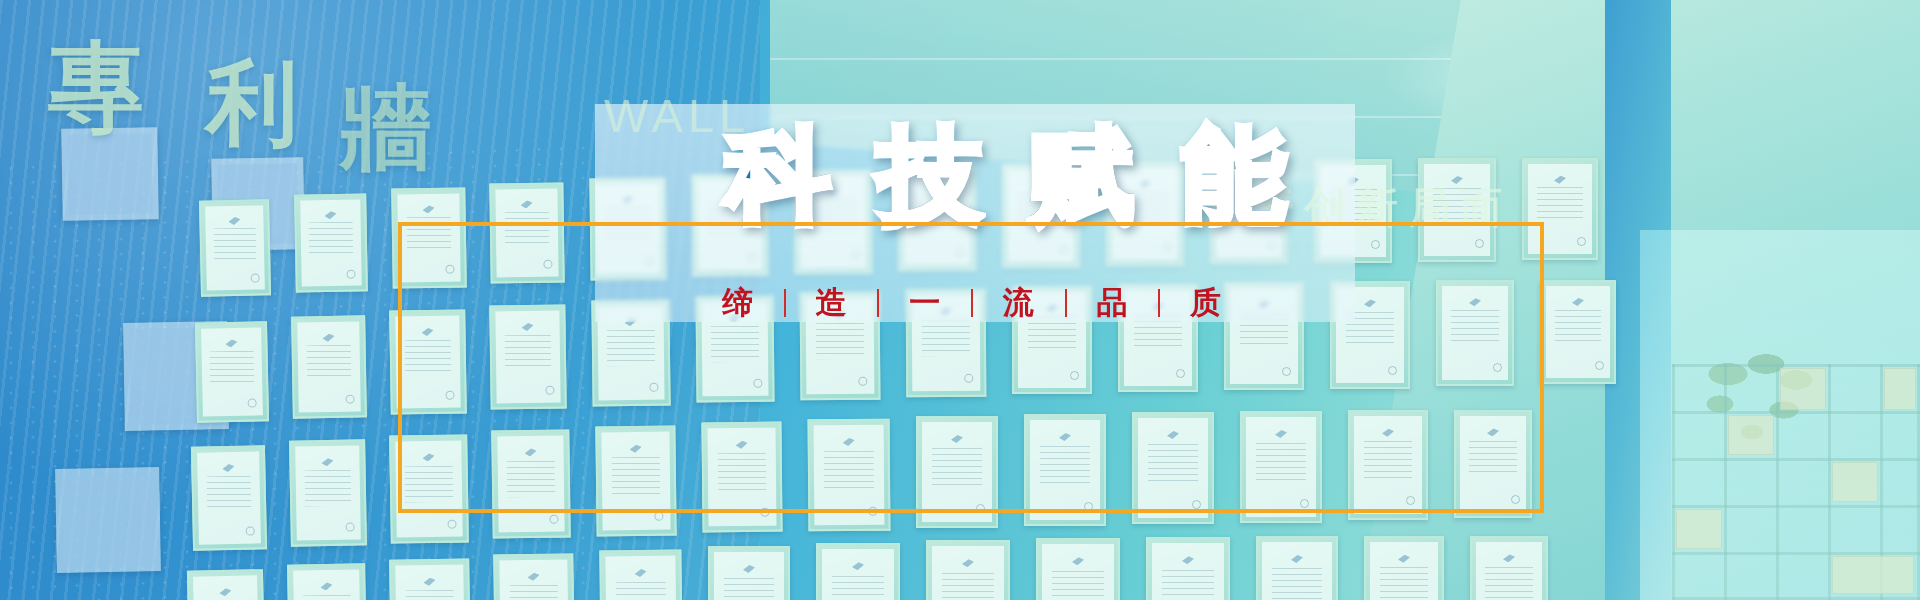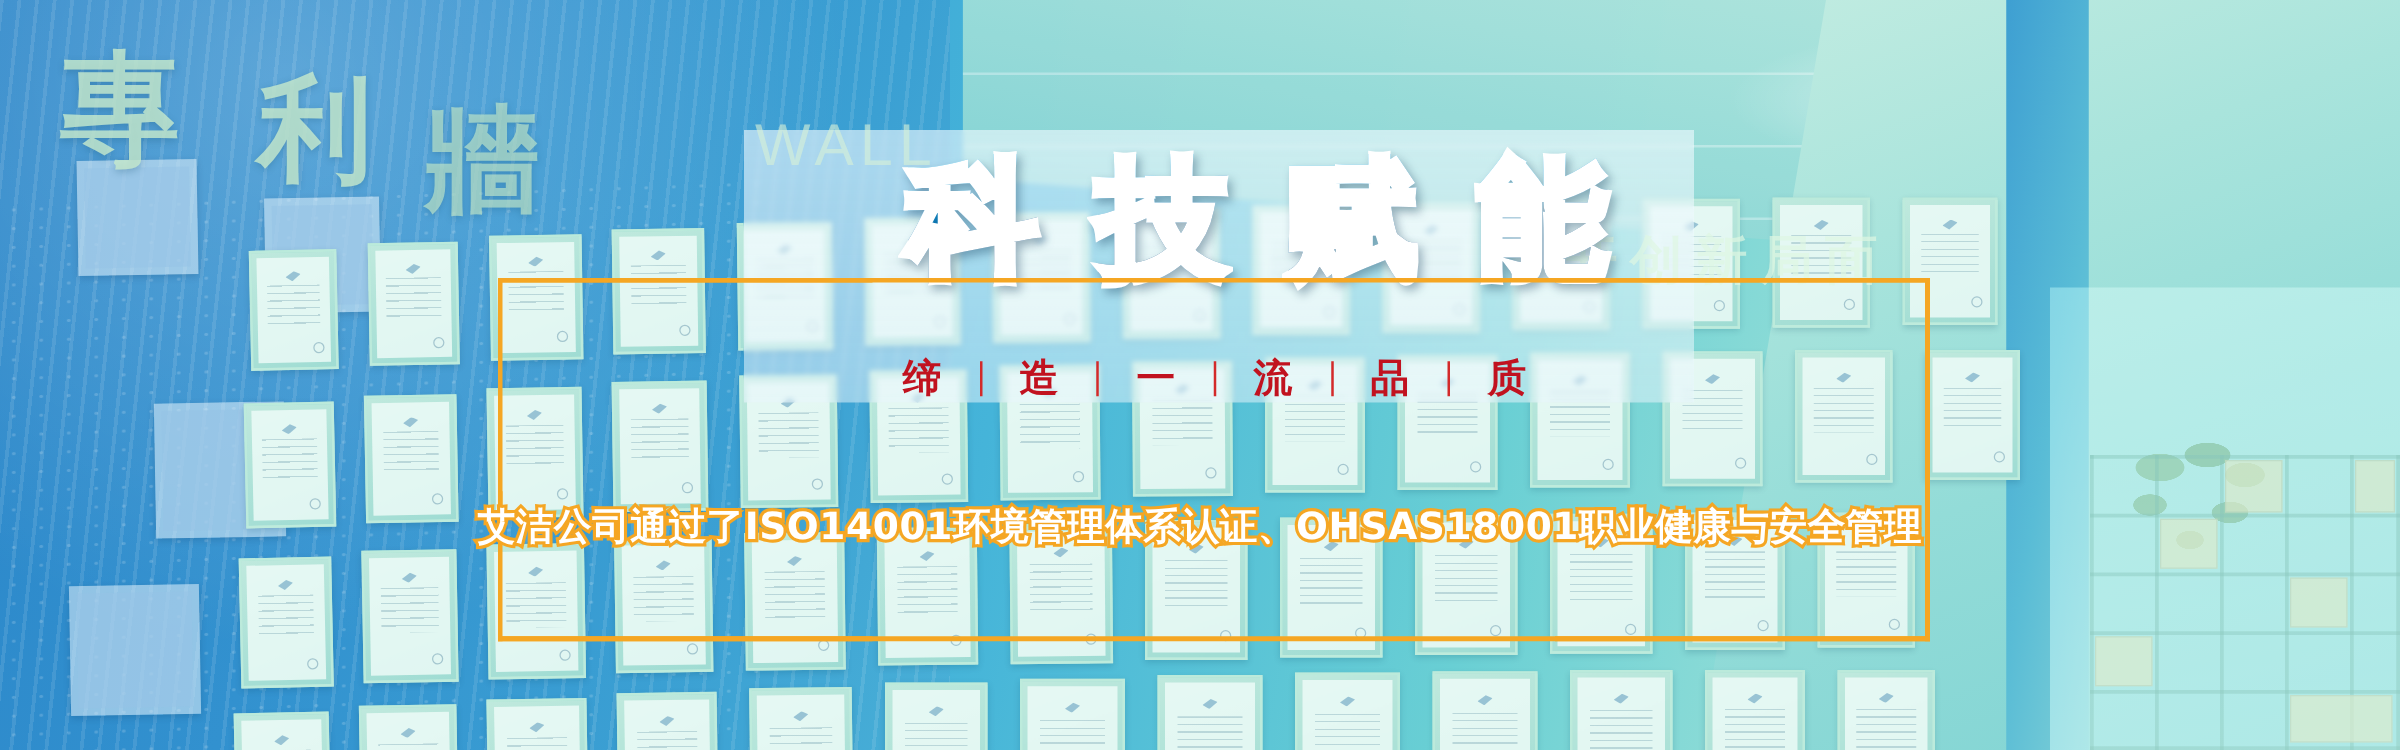--- a/index.html
+++ b/index.html
@@ -579,16 +579,15 @@
       <i class="tr-v"></i>
     <i class="bl-h"></i>
       <i class="bl-v"></i>
     <i class="br-h"></i>
       <i class="br-v"></i>
   </div>
   <div class="frame-mid-l"></div>
   <div class="frame-mid-b"></div>
 
   <div class="body-copy">
-    <div>艾洁公司通过了ISO14001环境管理体系认证、OHSAS18001职业健康与安全管理</div>
   </div>
 
 </div>
 
 </body></html>

